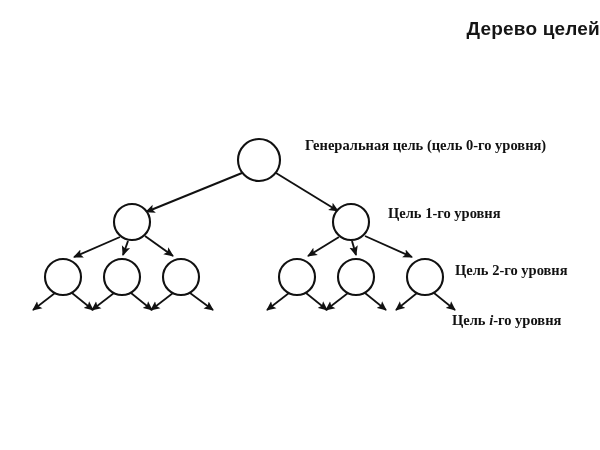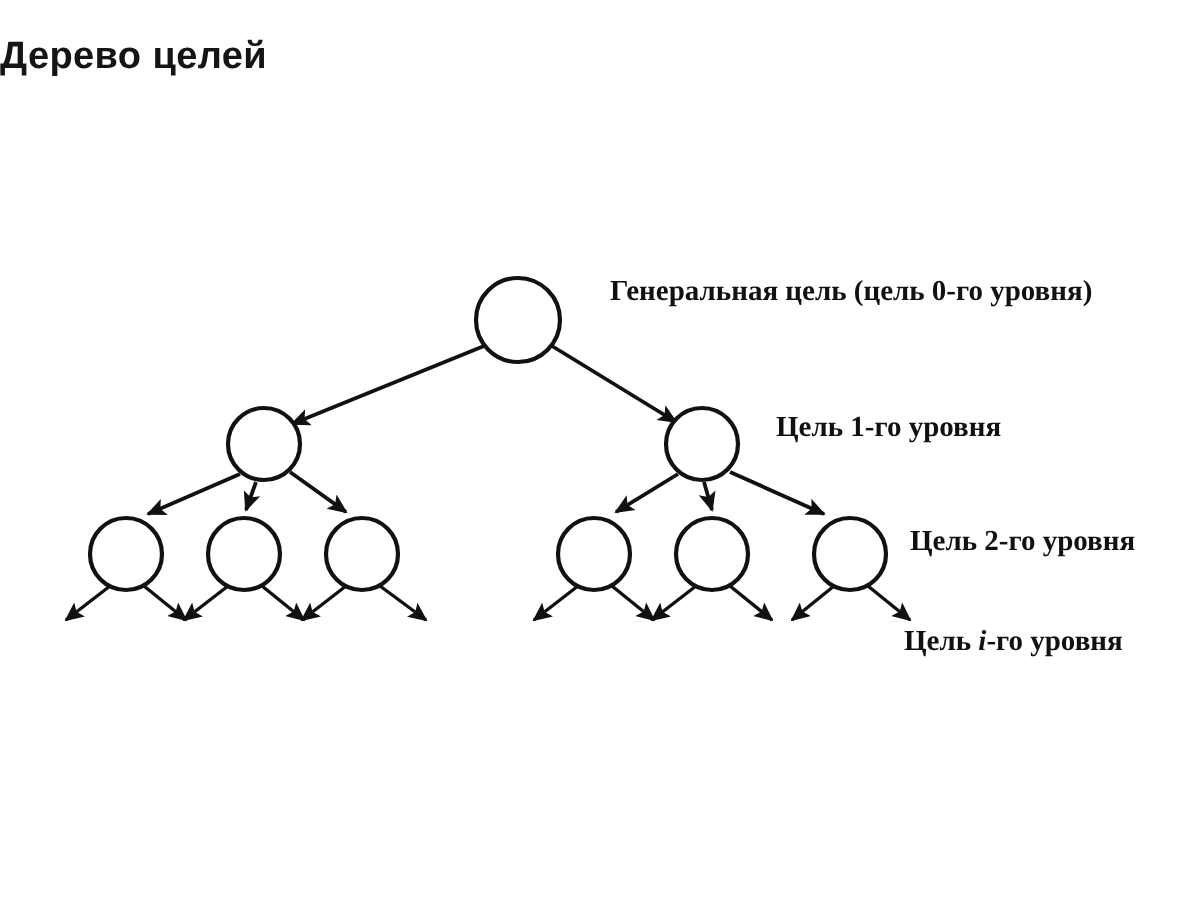--- a/index.html
+++ b/index.html
@@ -16,21 +16,21 @@
     width: 600px;
     height: 450px;
     background: #ffffff;
     overflow: hidden;
   }
   #page-title {
     position: absolute;
     left: 0;
     top: 18px;
     width: 600px;
-    text-align: left;
+    text-align: right;
     font-family: "Liberation Sans", sans-serif;
     font-size: 19px;
     font-weight: bold;
     color: #151515;
     letter-spacing: 0.2px;
   }
   #diagram-area {
     position: absolute;
     left: 0;
     top: 0;

